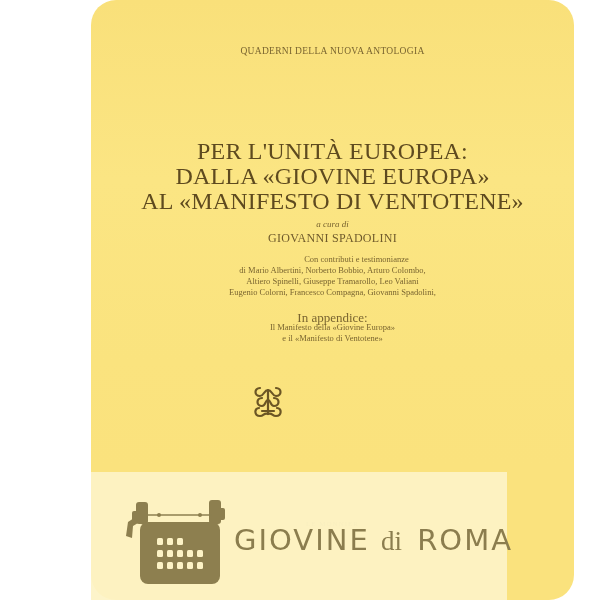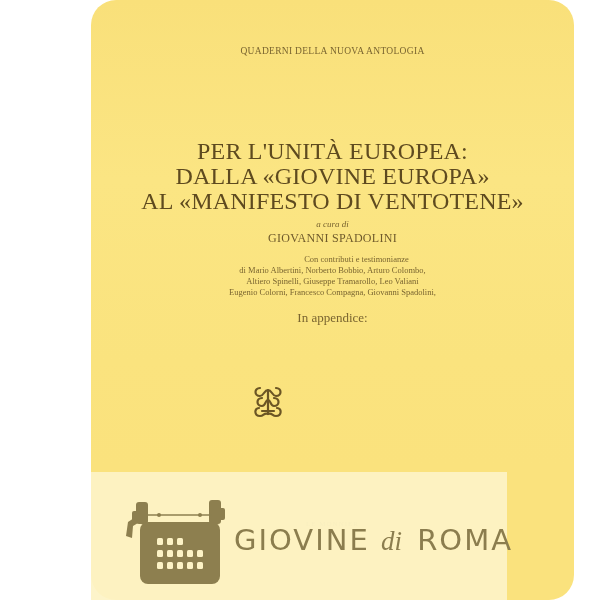--- a/index.html
+++ b/index.html
@@ -28,21 +28,21 @@
     position: absolute; left: 0; top: 472px; width: 416px; height: 128px;
     background: #fdf3c6; opacity: 0.93;
   }
   .publisher { position: absolute; top: 520px; left: 0; right: 0; font-size: 7px; color: #9a8a5a; letter-spacing: 1px; opacity: 0.6; }
   .logo-icon { position: absolute; left: 124px; top: 496px; width: 112px; height: 92px; }
   .logo-text {
     position: absolute; left: 234px; top: 523px;
     font-family: "DejaVu Sans", "Liberation Sans", sans-serif; font-size: 29px;
     color: #8b7d4e; letter-spacing: 2px; white-space: nowrap;
   }
-  .logo-text .di { font-family: "Liberation Serif", serif; font-style: italic; letter-spacing: 0; font-size: 27px; }
+  .logo-text .di { font-family: "Liberation Serif", serif; letter-spacing: 0; font-size: 27px; }
   .logo-text .roma { margin-left: 4px; }
 </style>
 </head>
 <body>
 
 <div class="cover">
   <div class="series">QUADERNI DELLA NUOVA ANTOLOGIA</div>
 
   <div class="title">
     <div>PER L'UNITÀ EUROPEA:</div>
@@ -54,20 +54,24 @@
   <div class="editor">GIOVANNI SPADOLINI</div>
 
   <div class="contrib-head">Con contributi e testimonianze</div>
   <div class="contrib">
     <div>di Mario Albertini, Norberto Bobbio, Arturo Colombo,</div>
     <div>Altiero Spinelli, Giuseppe Tramarollo, Leo Valiani</div>
     <div>Eugenio Colorni, Francesco Compagna, Giovanni Spadolini,</div>
   </div>
 
   <div class="appendix-head">In appendice:</div>
+  <div class="appendix">
+    <div>Il Manifesto della «Giovine Europa»</div>
+    <div>e il «Manifesto di Ventotene»</div>
+  </div>
 
   <svg class="emblem" viewBox="0 0 36 40">
     <g fill="none" stroke="#6b5524" stroke-width="2.2" stroke-linecap="round">
       <path d="M10 6 C4 6 4 14 10 14 C14 14 14 8 18 8 C22 8 22 14 26 14 C32 14 32 6 26 6"></path>
       <path d="M18 8 L18 32"></path>
       <path d="M12 16 C6 16 6 24 12 24 C16 24 15 18 18 18"></path>
       <path d="M24 16 C30 16 30 24 24 24 C20 24 21 18 18 18"></path>
       <path d="M9 26 C4 26 4 34 10 34 C14 34 14 30 18 32 C22 30 22 34 26 34 C32 34 32 26 27 26"></path>
       <path d="M12 29 L24 29"></path>
     </g>

